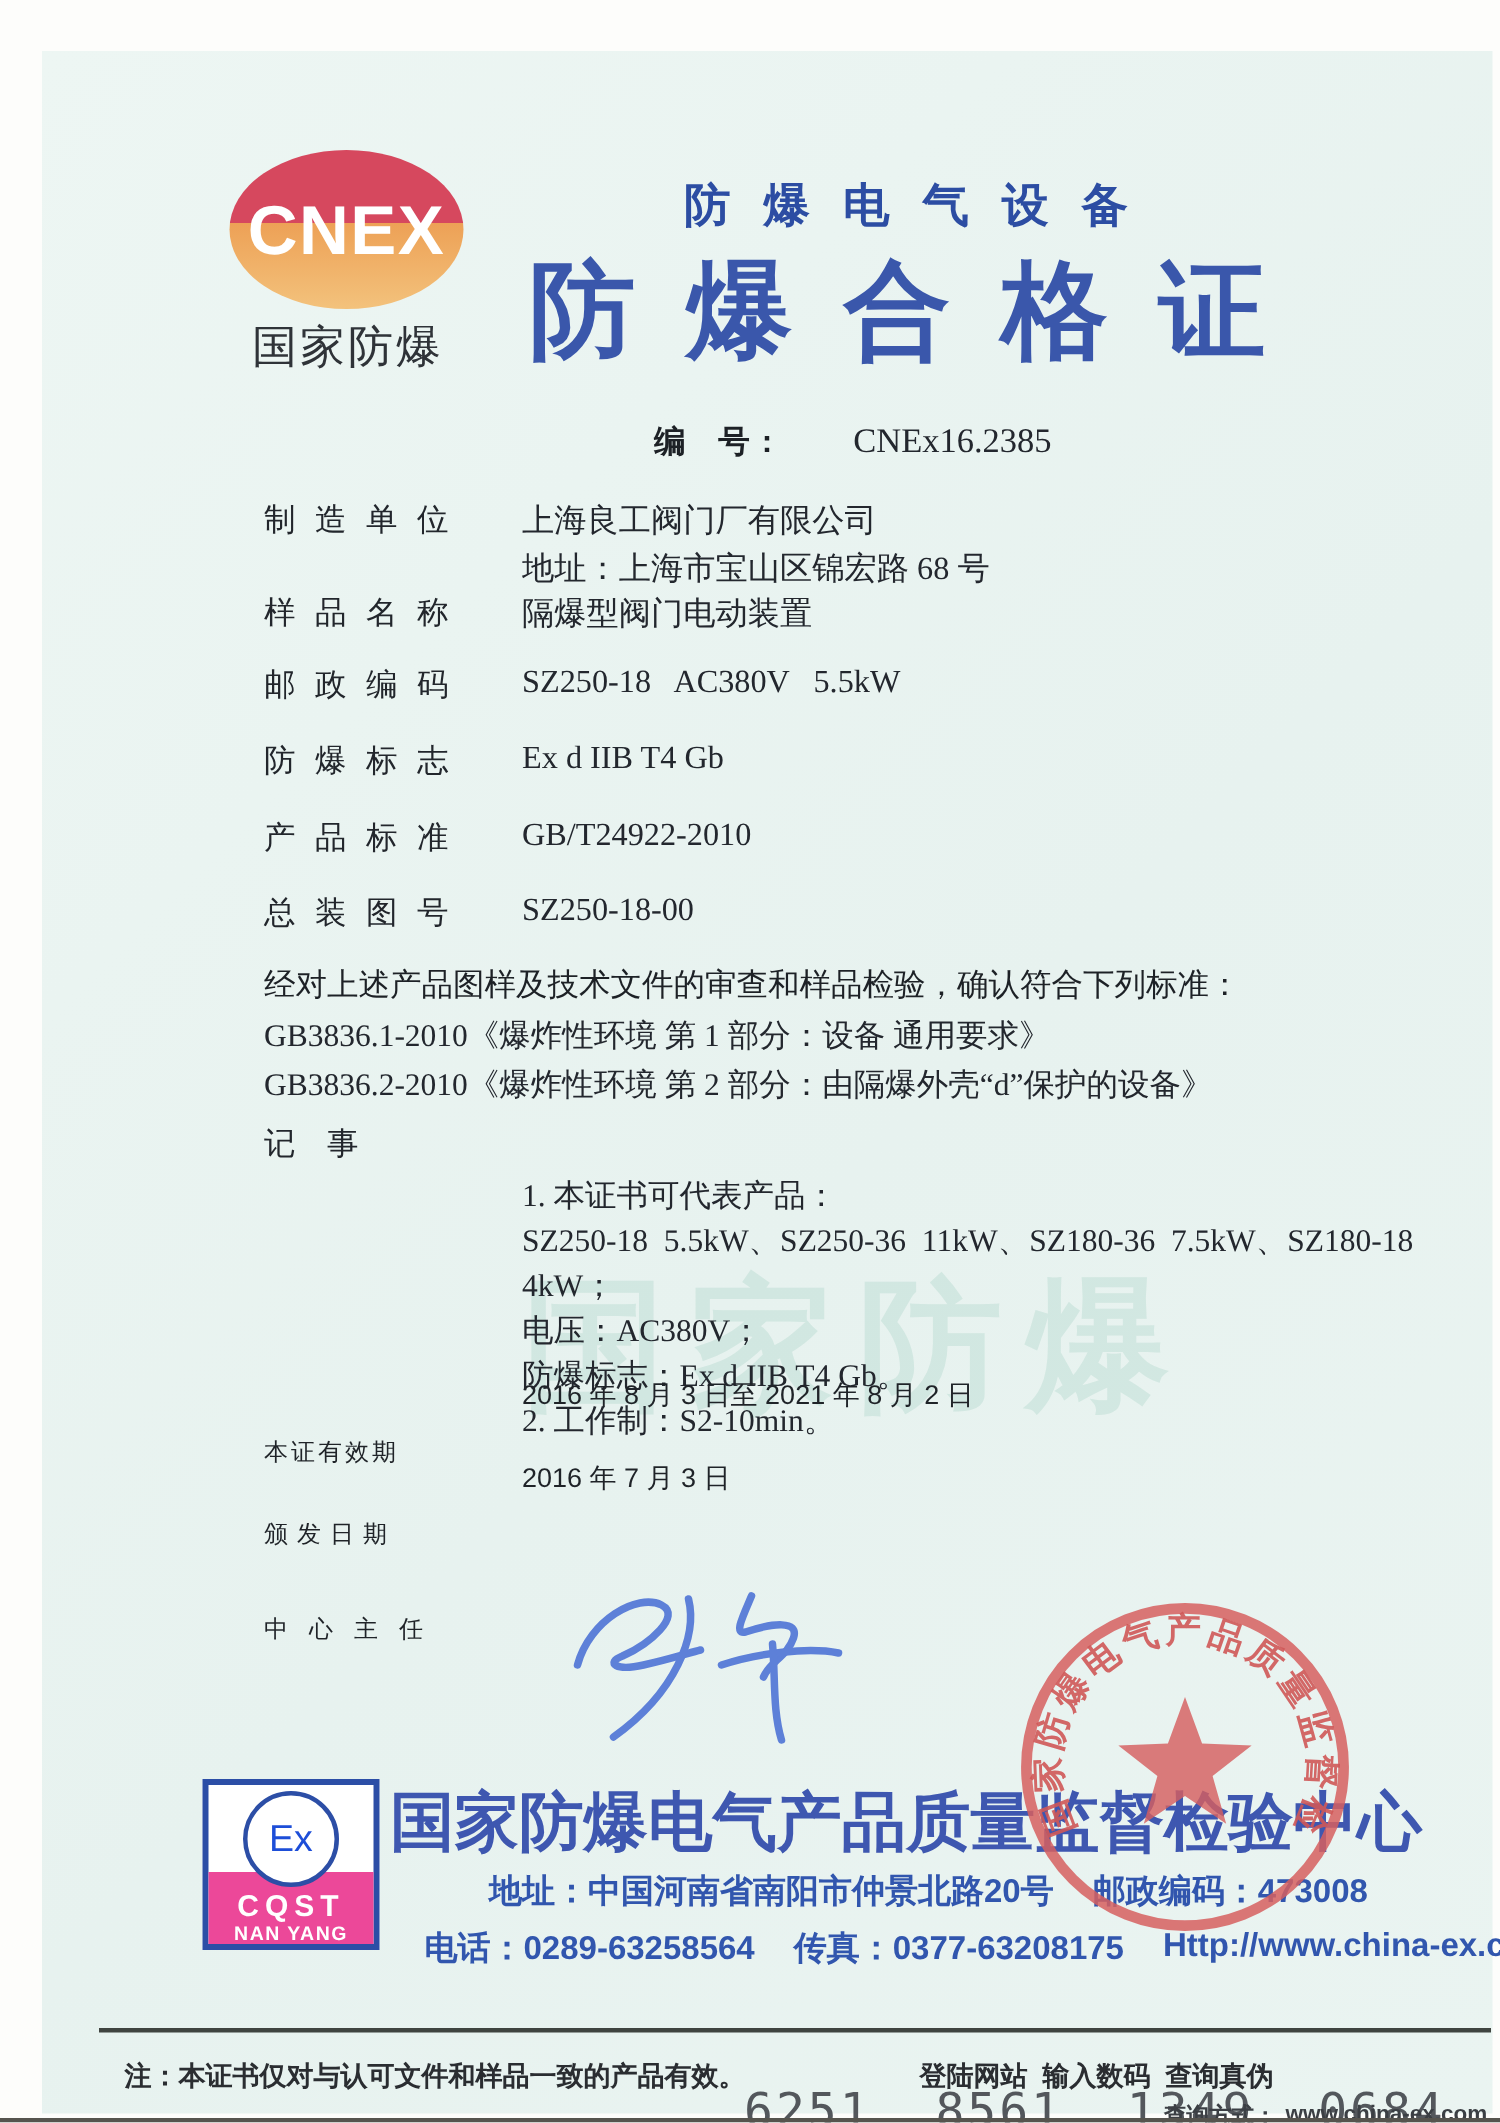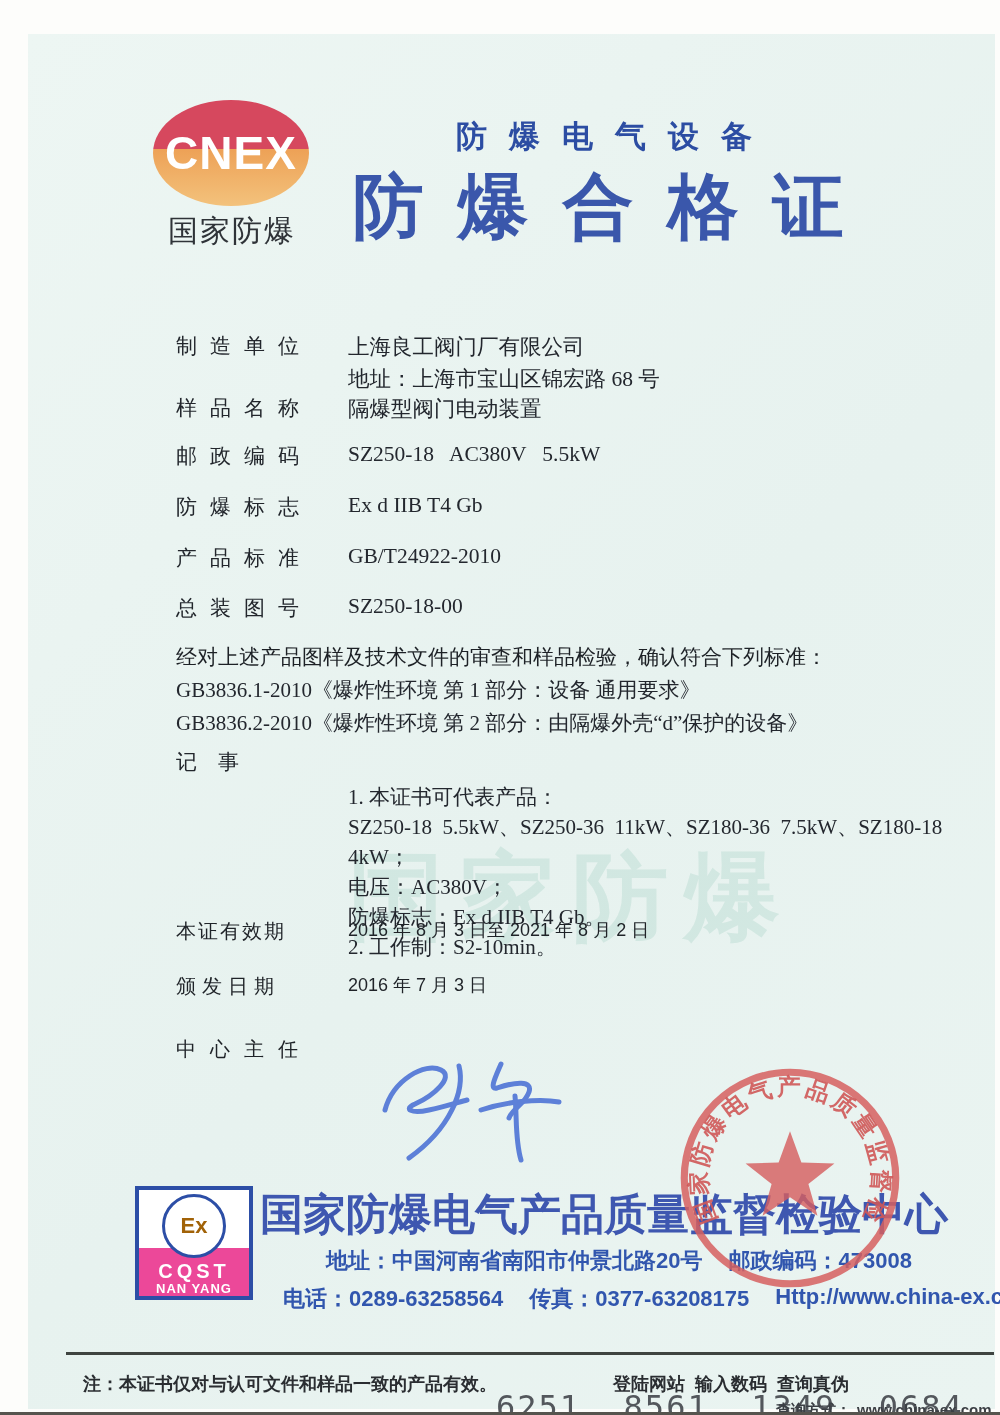--- a/index.html
+++ b/index.html
@@ -44,34 +44,34 @@
   .statement{left:148px;top:606px;width:780px;line-height:33.5px;}
   .statement .intro{font-size:21px;color:#1d2126;}
   .statement .std{font-family:"Liberation Serif","DejaVu Serif",serif;font-size:21px;color:#23272e;}
 
   
   .notes-label{left:148px;top:714px;font-size:21px;font-weight:500;}
   .notes-block{left:320px;top:712px;line-height:30px;margin-top:36px;}
   .notes-block div{font-family:"Liberation Serif","DejaVu Serif",serif;font-size:21px;color:#23272e;white-space:pre;}
 
   
-  .v-label{left:148px;font-size:20px;font-weight:500;color:#1f2328;}
+  .v-label{left:148px;font-size:16px;font-weight:500;color:#1f2328;margin-top:40px;}
   .v-value{left:320px;font-size:18px;color:#1f2328;white-space:pre;font-family:"Liberation Sans",sans-serif;}
 
   
   .watermark{left:320px;top:800px;font-size:96px;font-weight:700;
     color:rgba(145,198,182,0.25);letter-spacing:16px;z-index:0;}
 
   
   .badge{left:107px;top:1152px;width:118px;height:114px;border:4px solid #2c4ea6;
     background:#ffffff;box-sizing:border-box;}
   .badge-circle{position:absolute;left:50%;transform:translateX(-50%);top:4px;
     width:58px;height:58px;border:3px solid #2c4ea6;border-radius:50%;background:#ffffff;
     z-index:2;display:flex;align-items:center;justify-content:center;}
-  .badge-ex{font-size:22px;font-weight:700;color:#a16207;}
+  .badge-ex{font-size:25px;font-weight:400;color:#1d4ed8;}
   .badge-band{position:absolute;left:0;right:0;bottom:0;height:48px;background:#ec4899;z-index:1;
     text-align:center;}
   .badge-cqst{margin-top:13px;color:#ffffff;font-size:20px;font-weight:700;letter-spacing:4px;line-height:20px;}
   .badge-ny{color:#ffffff;font-size:13px;font-weight:700;letter-spacing:1px;line-height:15px;}
   .issuer-name{left:232px;top:1152px;width:690px;font-size:43px;font-weight:700;color:#3e57b0;
     font-family:"Liberation Serif","DejaVu Serif",serif;white-space:nowrap;z-index:2;}
   .issuer-line{display:flex;gap:26px;font-size:22px;font-weight:700;color:#3156ae;white-space:pre;z-index:2;}
   .addr-line{left:298px;top:1212px;}
   .contact-line{left:255px;top:1250px;}
 
@@ -98,20 +98,24 @@
   <div class="abs logo-wrap">
     <div class="logo-ellipse">
       <span class="logo-text">CNEX</span>
     </div>
     <div class="logo-caption">国家防爆</div>
   </div>
 
   <div class="abs head-center subtitle">防爆电气设备</div>
   <div class="abs head-center title">防爆合格证</div>
 
+  <div class="abs certno-row">
+    <span class="certno-label">编  号:</span>
+    <span class="certno-value val">CNEx16.2385</span>
+  </div>
 
   <div class="abs f-label lbl ls13" style="top:298px">制造单位</div>
   <div class="abs f-value val" style="top:298px">上海良工阀门厂有限公司</div>
   <div class="abs f-value val" style="top:330px">地址：上海市宝山区锦宏路 68 号</div>
 
   <div class="abs f-label lbl ls13" style="top:360px">样品名称</div>
   <div class="abs f-value val" style="top:360px">隔爆型阀门电动装置</div>
 
   <div class="abs f-label lbl ls13" style="top:408px">邮政编码</div>
   <div class="abs f-value val" style="top:408px">SZ250-18   AC380V   5.5kW</div>

